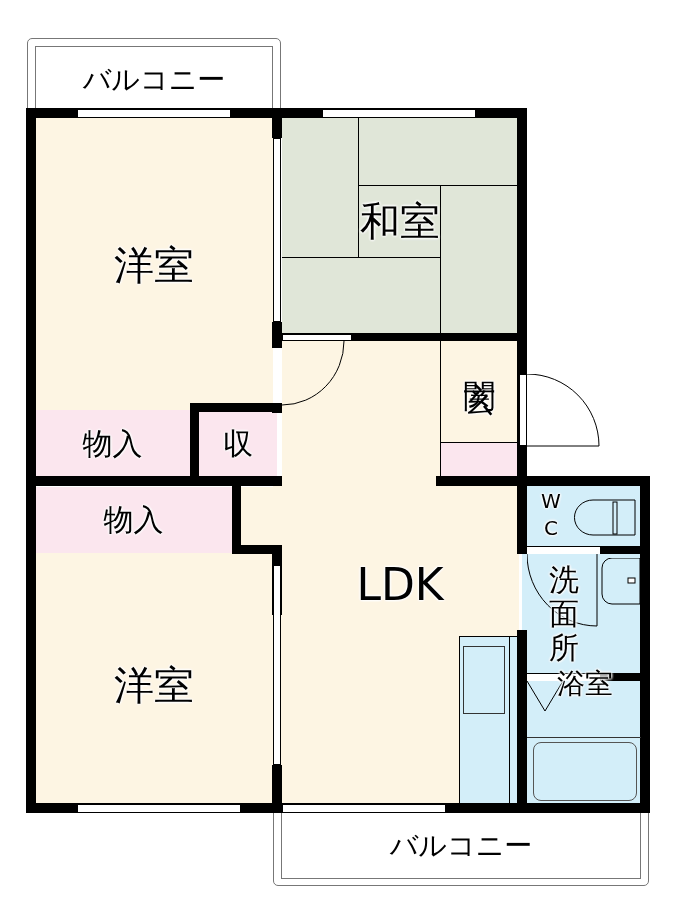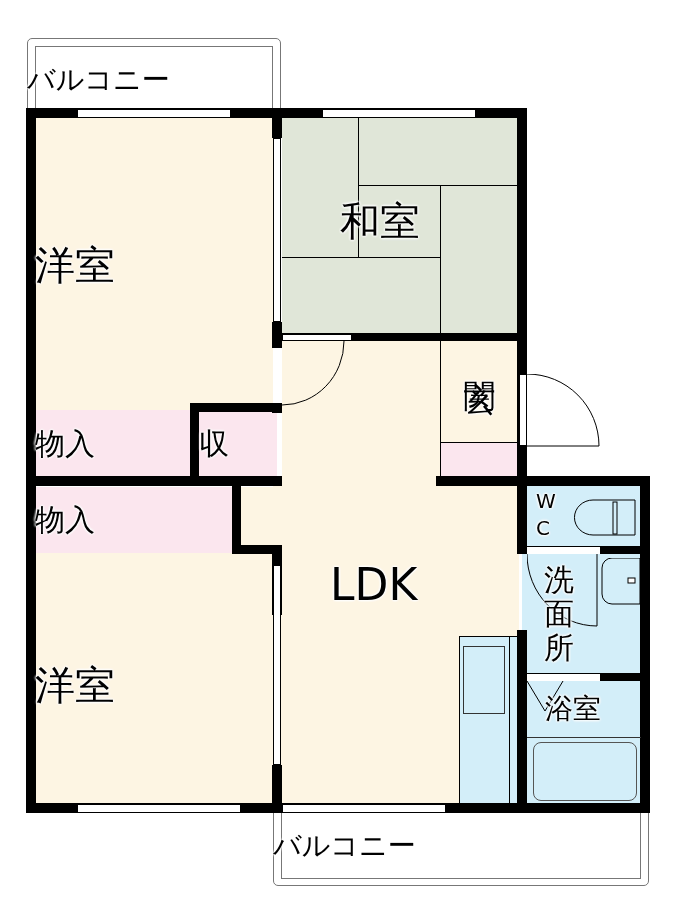--- a/index.html
+++ b/index.html
@@ -4,21 +4,21 @@
 <style>
   html, body { margin:0; padding:0; background:#ffffff; }
   body { width:676px; height:924px; position:relative; overflow:hidden;
          font-family:"DejaVu Sans","Liberation Sans",sans-serif; }
   .abs { position:absolute; box-sizing:border-box; }
   .wall { position:absolute; background:#000; }
   .room-wyo { background:#fdf5e3; }
   .room-wa { background:#e0e6d8; }
   .room-pink { background:#fbe6ee; }
   .room-wet { background:#d3eef9; }
-  .label { position:absolute; color:#000; white-space:nowrap;
+  .label { position:absolute; color:#000; text-align:center; white-space:nowrap;
            text-shadow: 0 0 3px #fff, 0 0 3px #fff, 0 0 3px #fff, 0 0 3px #fff; }
   .win { position:absolute; background:#fff; border:1px solid #000; box-sizing:border-box; }
   .balcony { position:absolute; border:1px solid #777; border-radius:5px; box-sizing:border-box; background:#fff; }
   .balcony-inner { position:absolute; border:1px solid #777; box-sizing:border-box; }
   .thin { position:absolute; background:#000; }
 </style>
 </head>
 <body>
 
 <div class="balcony" style="left:27px;top:38px;width:254px;height:80px;">
@@ -136,13 +136,13 @@
   <div>W</div>
   <div>C</div>
 </div>
 
 <div class="label" style="left:544px;top:563px;width:40px;font-size:30px;line-height:34px;">
   <div>洗</div>
   <div>面</div>
   <div>所</div>
 </div>
 
-<div class="label" style="left:545px;top:691px;width:80px;font-size:28px;line-height:36px;">浴室</div>
+<div class="label" style="left:545px;top:666px;width:80px;font-size:28px;line-height:36px;">浴室</div>
 
 </body></html>

